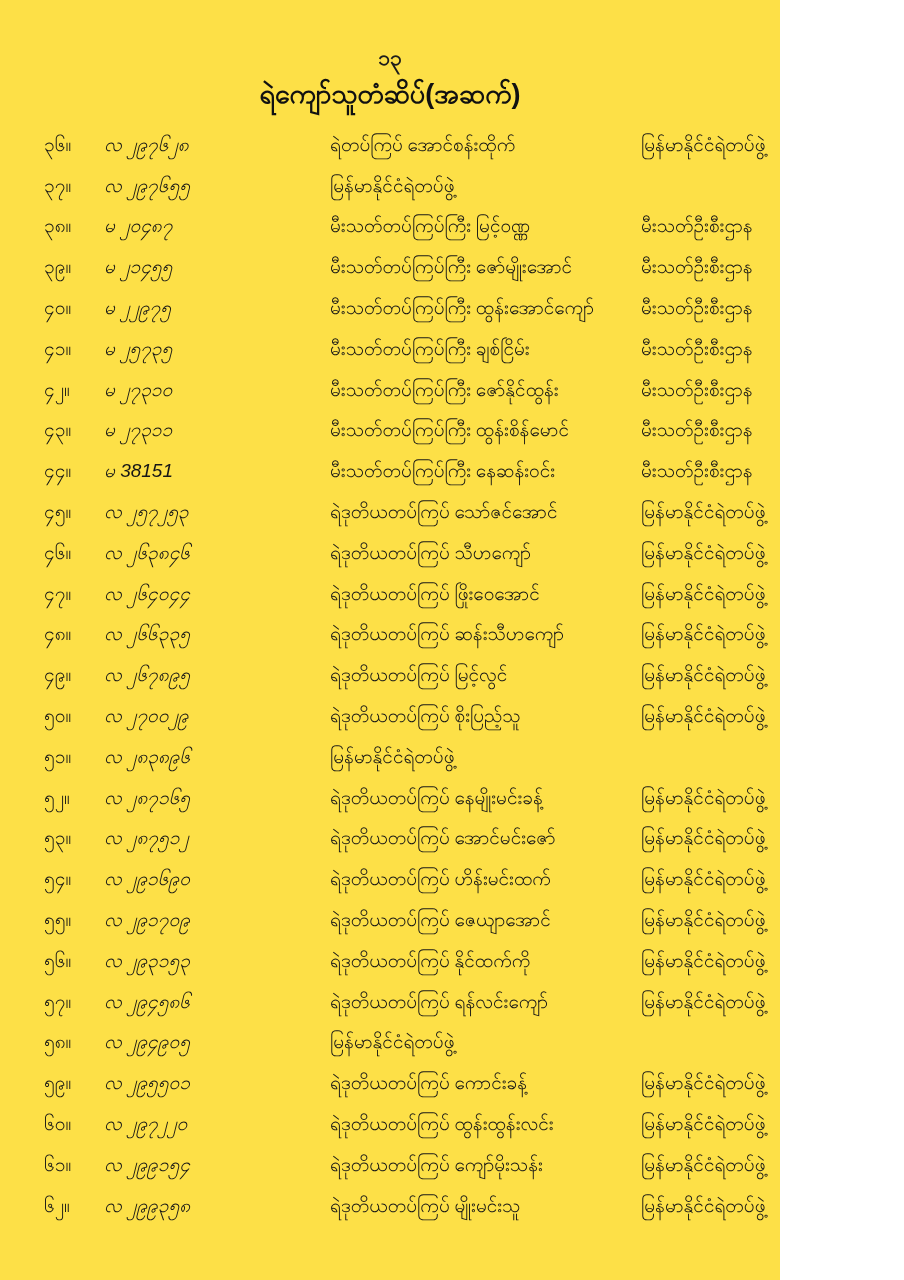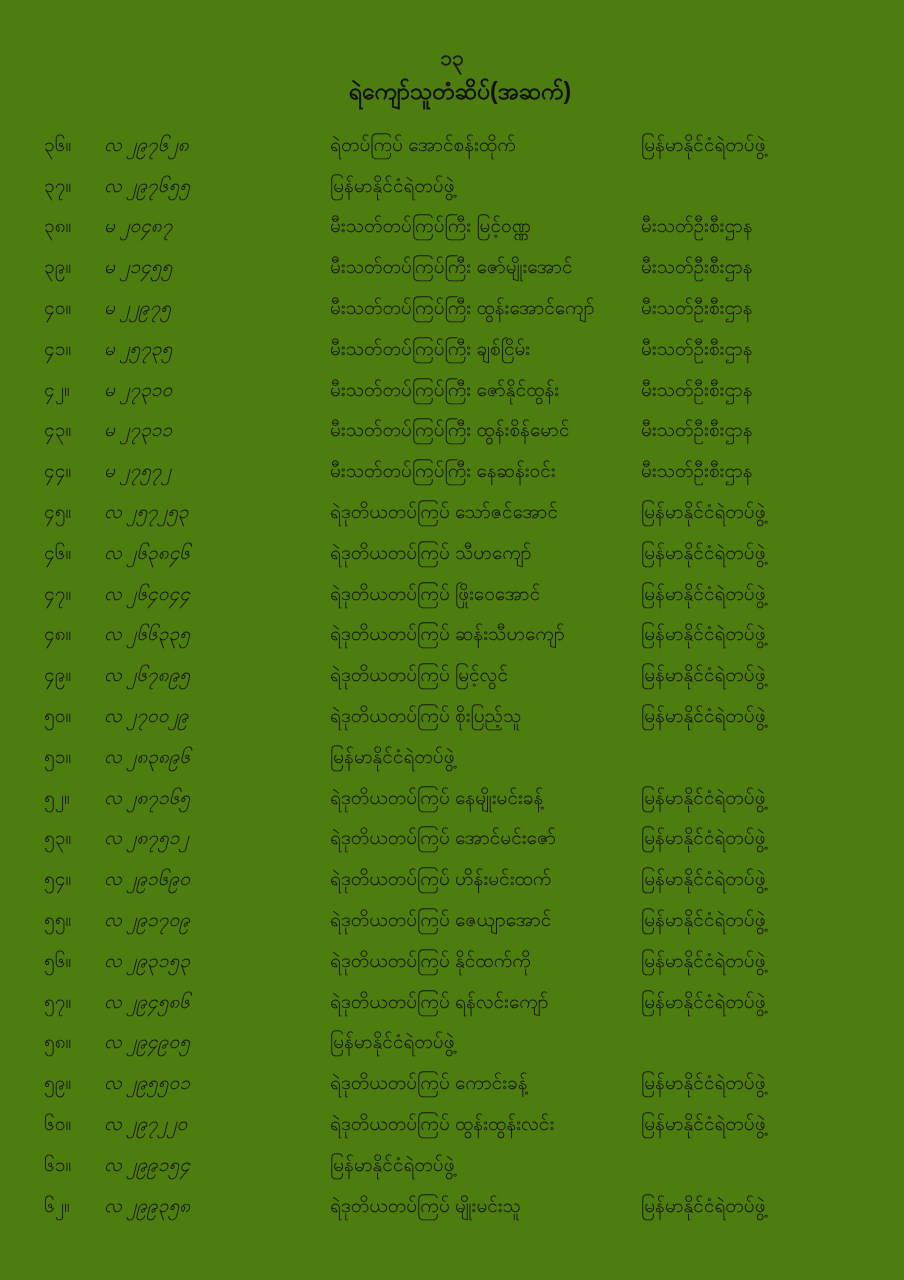--- a/index.html
+++ b/index.html
@@ -2,44 +2,44 @@
 <html><head>
 <meta charset="utf-8">
 <style>
   html, body {
     margin: 0;
     padding: 0;
     background: #ffffff;
   }
   .page {
     position: relative;
-    width: 904px;
+    width: 780px;
     height: 1280px;
-    background: #4d7c0f;
+    background: #fde047;
     color: #161616;
     font-family: "Liberation Sans", "DejaVu Sans", sans-serif;
     overflow: hidden;
   }
   .page-number {
     position: absolute;
     top: 44px;
     left: 0;
     width: 100%;
     text-align: center;
     font-size: 21px;
     font-weight: 600;
     color: #1c1c1c;
   }
   .doc-title {
     position: absolute;
     top: 76px;
-    left: 8px;
+    left: 0;
     width: 100%;
     text-align: center;
-    font-size: 23px;
+    font-size: 27px;
     font-weight: 700;
     color: #111111;
   }
   .table-body {
     position: absolute;
     top: 124px;
     left: 0;
     right: 12px;
   }
   .table-row {
@@ -47,21 +47,21 @@
     grid-template-columns: 60px 226px 311px 1fr;
     padding-left: 44px;
     height: 40.8px;
     align-items: center;
     font-size: 19px;
     line-height: 1.0;
     white-space: nowrap;
   }
   .cell-no   { text-align: left; }
   .cell-id   { text-align: left; font-style: italic; }
-  .cell-name { text-align: left; }
+  .cell-name { text-align: left; font-family: Liberation Serif, serif; }
   .cell-org  { text-align: left; padding-right: 18px; }
 </style>
 </head>
 <body>
 
 <div class="page">
 
   <div class="page-number">၁၃</div>
 
   <div class="doc-title">ရဲကျော်သူတံဆိပ်(အဆက်)</div>
@@ -117,21 +117,21 @@
 
     <div class="table-row">
       <span class="cell-no">၄၃။</span>
       <span class="cell-id">မ ၂၇၃၁၁</span>
       <span class="cell-name">မီးသတ်တပ်ကြပ်ကြီး ထွန်းစိန်မောင်</span>
       <span class="cell-org">မီးသတ်ဦးစီးဌာန</span>
     </div>
 
     <div class="table-row">
       <span class="cell-no">၄၄။</span>
-      <span class="cell-id">မ ၂၇၅၇၂</span>
+      <span class="cell-id">မ 38151</span>
       <span class="cell-name">မီးသတ်တပ်ကြပ်ကြီး နေဆန်းဝင်း</span>
       <span class="cell-org">မီးသတ်ဦးစီးဌာန</span>
     </div>
 
     <div class="table-row">
       <span class="cell-no">၄၅။</span>
       <span class="cell-id">လ ၂၅၇၂၅၃</span>
       <span class="cell-name">ရဲဒုတိယတပ်ကြပ် သော်ဇင်အောင်</span>
       <span class="cell-org">မြန်မာနိုင်ငံရဲတပ်ဖွဲ့</span>
     </div>
@@ -235,20 +235,21 @@
     <div class="table-row">
       <span class="cell-no">၆၀။</span>
       <span class="cell-id">လ ၂၉၇၂၂၀</span>
       <span class="cell-name">ရဲဒုတိယတပ်ကြပ် ထွန်းထွန်းလင်း</span>
       <span class="cell-org">မြန်မာနိုင်ငံရဲတပ်ဖွဲ့</span>
     </div>
 
     <div class="table-row">
       <span class="cell-no">၆၁။</span>
       <span class="cell-id">လ ၂၉၉၁၅၄</span>
+      <span class="cell-name">ရဲဒုတိယတပ်ကြပ် ကျော်မိုးသန်း</span>
       <span class="cell-org">မြန်မာနိုင်ငံရဲတပ်ဖွဲ့</span>
     </div>
 
     <div class="table-row">
       <span class="cell-no">၆၂။</span>
       <span class="cell-id">လ ၂၉၉၃၅၈</span>
       <span class="cell-name">ရဲဒုတိယတပ်ကြပ် မျိုးမင်းသူ</span>
       <span class="cell-org">မြန်မာနိုင်ငံရဲတပ်ဖွဲ့</span>
     </div>
   </div>

